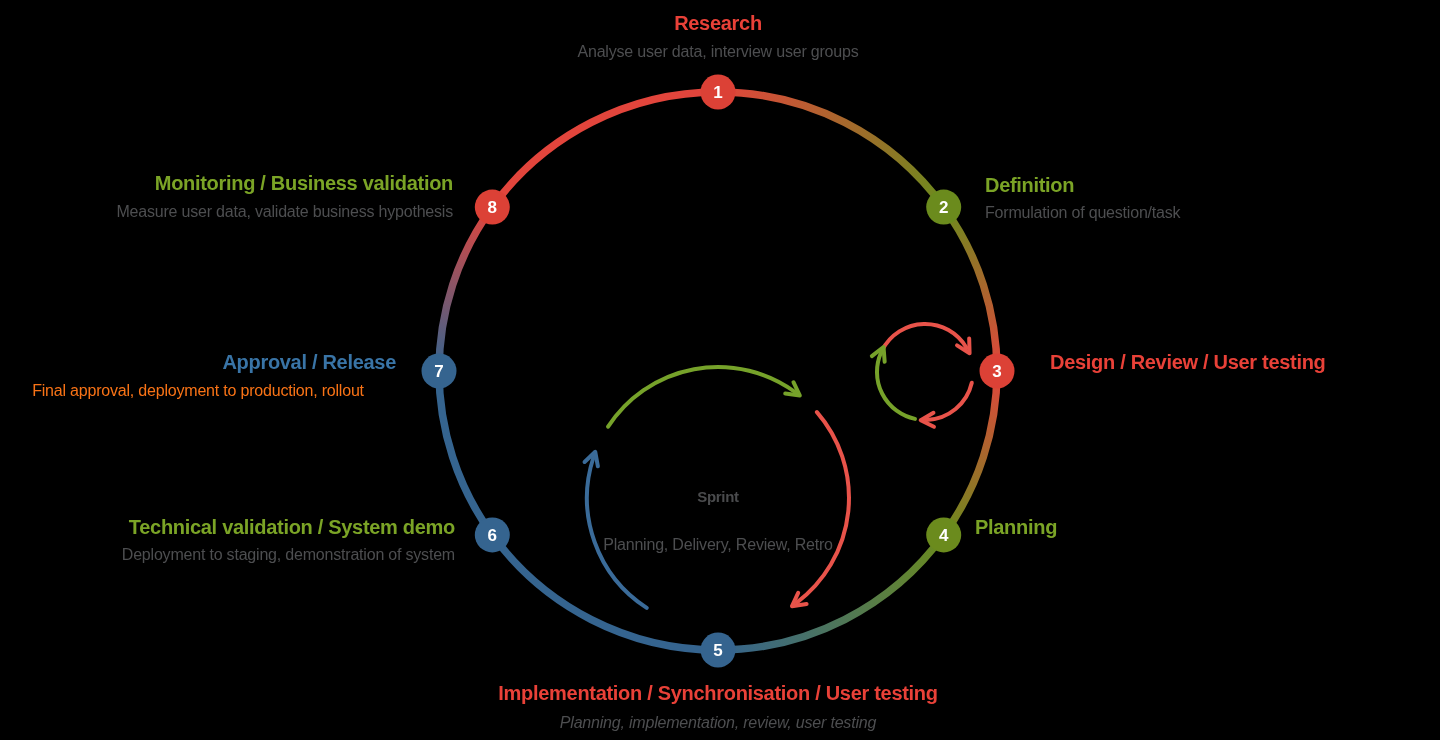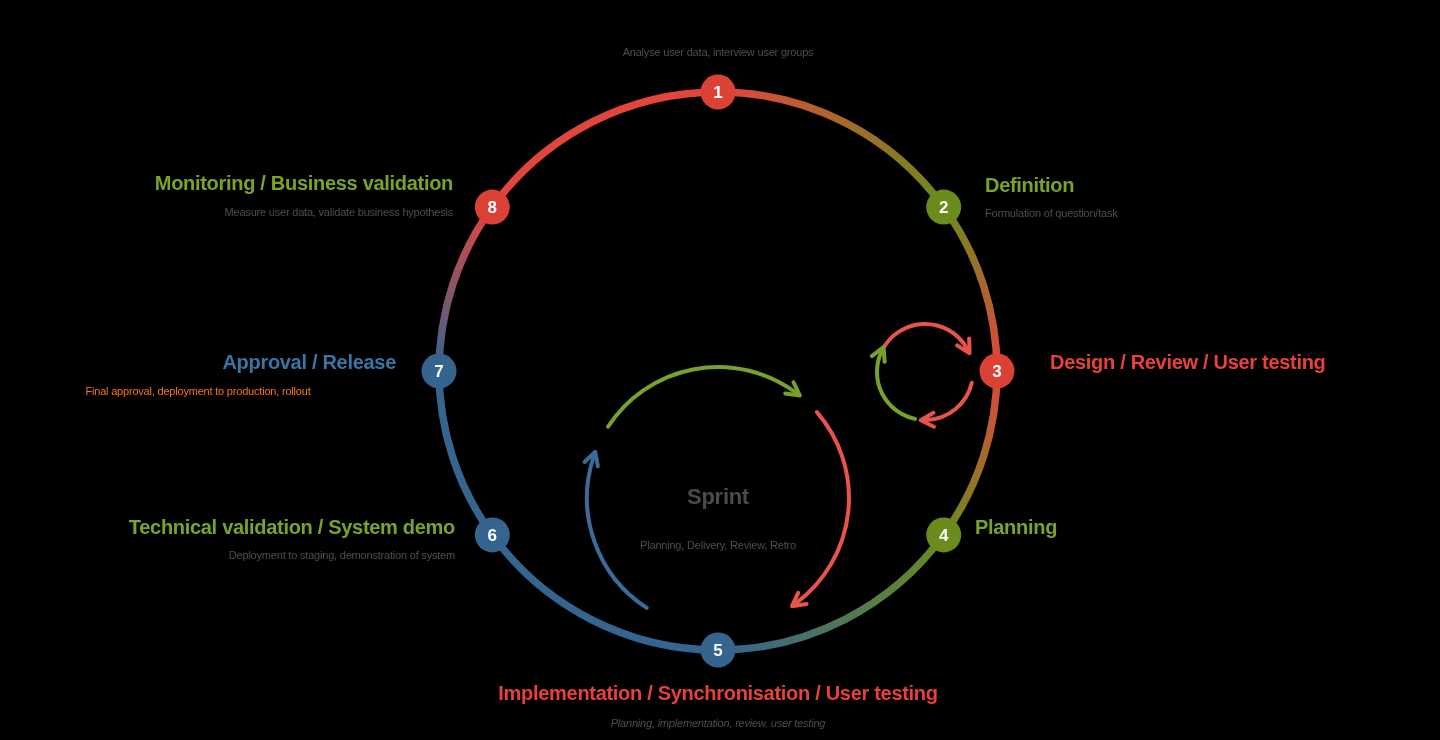--- a/index.html
+++ b/index.html
@@ -15,21 +15,21 @@
     position:absolute;
     white-space:pre;
   }
   .title{
     font-size:20px;
     font-weight:bold;
     line-height:26px;
     letter-spacing:-0.3px;
   }
   .sub{
-    font-size:11px;
+    font-size:16px;
     line-height:22px;
     letter-spacing:-0.2px;
   }
   .ctr{text-align:center;}
   .rgt{text-align:right;}
   
   .s1t{left:418px;top:10px;width:600px;}
   .s1s{left:418px;top:41px;width:600px;}
   .s2t{left:985px;top:172px;width:440px;}
   .s2s{left:985px;top:202px;width:440px;}
@@ -39,21 +39,21 @@
   .s4s{left:975px;top:546px;width:460px;}
   .s5t{left:368px;top:680px;width:700px;}
   .s5s{left:368px;top:712px;width:700px;}
   .s6t{left:3px;top:514px;width:452px;}
   .s6s{left:3px;top:544px;width:452px;}
   .s7t{left:0px;top:349px;width:396px;}
   .s7s{left:0px;top:380px;width:396px;}
   .s8t{left:0px;top:170px;width:453px;}
   .s8s{left:0px;top:201px;width:453px;}
   
-  .sprintT{left:518px;top:484px;width:400px;font-size:22px;}
+  .sprintT{left:518px;top:484px;width:400px;font-size:15px;}
   .sprintS{left:518px;top:516px;width:400px;margin-top:18px;}
   .node-num{
     font-family:"Liberation Sans","DejaVu Sans",sans-serif;
     font-size:17px;
     font-weight:bold;
   }
 </style>
 </head>
 <body>
 
@@ -136,20 +136,21 @@
       <text class="node-num" x="492.3" y="541" text-anchor="middle" fill="#ffffff">6</text>
 
       <circle cx="439" cy="371" r="17.5" fill="#35648f"></circle>
       <text class="node-num" x="439" y="377" text-anchor="middle" fill="#ffffff">7</text>
 
       <circle cx="492.3" cy="207.1" r="17.5" fill="#dc4136"></circle>
       <text class="node-num" x="492.3" y="213" text-anchor="middle" fill="#ffffff">8</text>
     </g>
   </svg>
 
+  <div class="label title ctr s1t" style="color: rgb(233, 65, 56);">Research</div>
   <div class="label sub ctr s1s" style="color: rgb(77, 78, 80);">Analyse user data, interview user groups</div>
 
   <div class="label title s2t" style="color: rgb(123, 164, 38);">Definition</div>
   <div class="label sub s2s" style="color: rgb(77, 78, 80);">Formulation of question/task</div>
 
   <div class="label title s3t" style="color: rgb(233, 65, 56);">Design / Review / User testing</div>
 
   <div class="label title s4t" style="color: rgb(123, 164, 38);">Planning</div>
 
   <div class="label title ctr s5t" style="color: rgb(233, 65, 56);">Implementation / Synchronisation / User testing</div>

